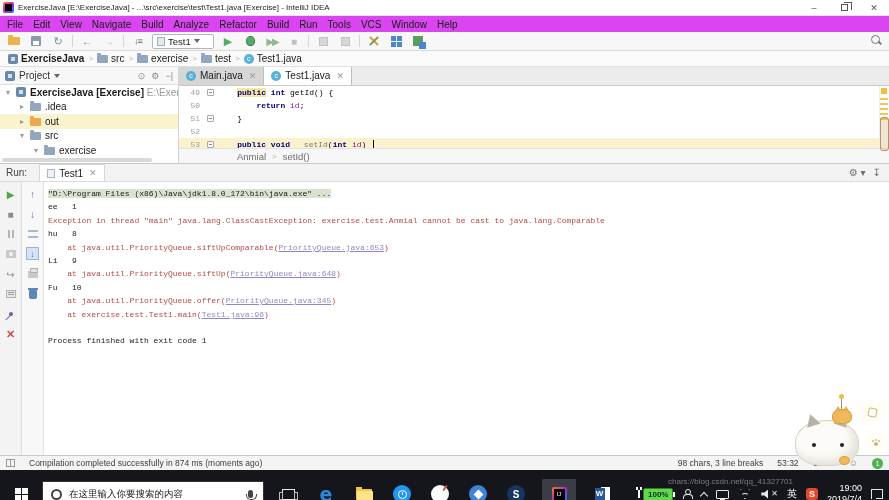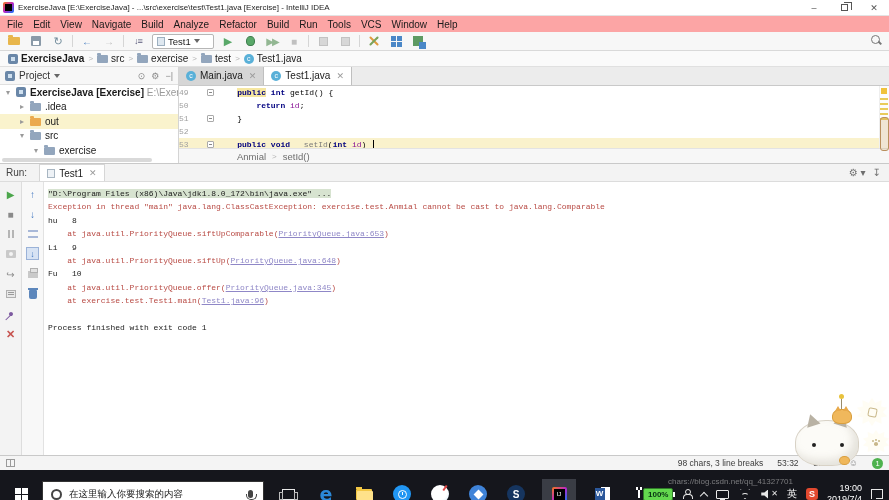--- a/index.html
+++ b/index.html
@@ -15,21 +15,21 @@
              background:linear-gradient(135deg,#f97a12,#b925c9 50%,#087cfa);position:relative;}
   .idea-logo:after{content:"";position:absolute;inset:2px;background:#000;}
   .title-text{font-size:8px;color:#222;white-space:nowrap;}
   .win-controls{margin-left:auto;display:flex;align-items:center;height:100%;}
   .win-btn{width:30px;height:100%;display:flex;align-items:center;justify-content:center;
            color:#555;font-size:9px;cursor:default;}
   .wb-restore i{display:block;width:7px;height:7px;border:1px solid #555;position:relative;}
   .wb-restore i:before{content:"";position:absolute;top:-3px;left:2px;width:7px;height:7px;border:1px solid #555;border-bottom:0;border-left:0;}
 
   
-  .menubar{position:absolute;top:16px;left:0;right:0;height:16px;background:#fca5a5;
+  .menubar{position:absolute;top:16px;left:0;right:0;height:16px;background:#d946ef;
            display:flex;align-items:center;padding-left:2px;}
   .menu-item{padding:0 5px;font-size:10px;color:#1a1a1a;white-space:nowrap;}
 
   
   .toolbar{position:absolute;top:32px;left:0;right:0;height:19px;background:#f7f7f7;
            border-bottom:1px solid #d9d9d9;display:flex;align-items:center;gap:6px;padding:0 6px;}
   .tbi{width:16px;height:14px;display:flex;align-items:center;justify-content:center;font-size:10px;}
   .tb-sep{width:1px;height:12px;background:#d5d5d5;}
   .folder-ic{width:12px;height:8px;background:#e8b64c;border-radius:1px;position:relative;}
   .folder-ic:before{content:"";position:absolute;top:-2px;left:0;width:5px;height:2px;background:#e8b64c;border-radius:1px 1px 0 0;}
@@ -90,21 +90,21 @@
 
   
   .editor{flex:1;display:flex;flex-direction:column;background:#fff;position:relative;overflow:hidden;}
   .tabbar{height:19px;background:#ececec;border-bottom:1px solid #c9c9c9;display:flex;align-items:flex-end;}
   .ed-tab{height:19px;display:flex;align-items:center;gap:4px;padding:0 7px;font-size:10px;background:#d6d6d6;border-right:1px solid #bfbfbf;}
   .ed-tab.active{background:#fff;}
   .tab-x{color:#9b9b9b;font-size:9px;margin-left:2px;}
   .ed-body{flex:1;position:relative;overflow:hidden;font-family:"Liberation Mono","DejaVu Sans Mono",monospace;font-size:8px;}
   .ed-row{display:flex;height:13px;align-items:center;}
   .ed-row.current{background:#faf2cc;}
-  .ed-num{width:24px;color:#a0a0a0;flex:none;padding-right:3px;}
+  .ed-num{width:24px;text-align:right;color:#a0a0a0;flex:none;padding-right:3px;}
   .ed-fold{width:15px;flex:none;display:flex;align-items:center;justify-content:center;}
   .fold-box{width:7px;height:7px;border:1px solid #aaa;border-radius:1px;background:#fff;position:relative;}
   .fold-box:after{content:"";position:absolute;left:1px;right:1px;top:2px;height:1px;background:#888;}
   .ed-code{white-space:pre;}
   .s-kw{color:#000080;font-weight:bold;}
   .s-kw-hl{color:#000080;font-weight:bold;background:#f5e6a0;}
   .s-field{color:#871094;}
   .s-decl{color:#7a7a7a;margin-left:9px;}
   .s-p{color:#000;}
   .caret-blink{display:inline-block;width:1px;height:9px;background:#000;margin-left:2px;vertical-align:middle;}
@@ -507,36 +507,38 @@
         <span class="scrollend-ic">↓</span>
         <span class="rpi">
             <span class="print-ic"></span>
           </span>
         <span class="rpi">
             <span class="trash-ic"></span>
           </span>
       </div>
       <div class="console" id="console">
           <div class="c-line"><span class="c-plain c-sel">"D:\Program Files (x86)\Java\jdk1.8.0_172\bin\java.exe" ...</span></div>
+          <div class="c-line"><span class="c-plain">ee   1</span></div>
           <div class="c-line"><span class="c-error">Exception in thread "main" java.lang.ClassCastException: exercise.test.Anmial cannot be cast to java.lang.Comparable</span></div>
           <div class="c-line"><span class="c-plain">hu   8</span></div>
           <div class="c-line"><span class="c-error">    at java.util.PriorityQueue.siftUpComparable(</span><span class="c-link">PriorityQueue.java:653</span><span class="c-error">)</span></div>
           <div class="c-line"><span class="c-plain">Li   9</span></div>
           <div class="c-line"><span class="c-error">    at java.util.PriorityQueue.siftUp(</span><span class="c-link">PriorityQueue.java:648</span><span class="c-error">)</span></div>
           <div class="c-line"><span class="c-plain">Fu   10</span></div>
           <div class="c-line"><span class="c-error">    at java.util.PriorityQueue.offer(</span><span class="c-link">PriorityQueue.java:345</span><span class="c-error">)</span></div>
           <div class="c-line"><span class="c-error">    at exercise.test.Test1.main(</span><span class="c-link">Test1.java:96</span><span class="c-error">)</span></div>
           <div class="c-line">&nbsp;</div>
           <div class="c-line"><span class="c-plain">Process finished with exit code 1</span></div>
         </div>
     </div>
   </div>
 
   <div class="statusbar">
     <span class="sb-grid"></span>
+    <span>Compilation completed successfully in 874 ms (moments ago)</span>
     <span class="sb-right">
       <span>98 chars, 3 line breaks</span>
       <span>53:32</span>
       <span>CRLF</span>
       <span class="smiley">☺</span>
       <span class="badge">1</span>
     </span>
   </div>
 
   <div class="taskbar">

